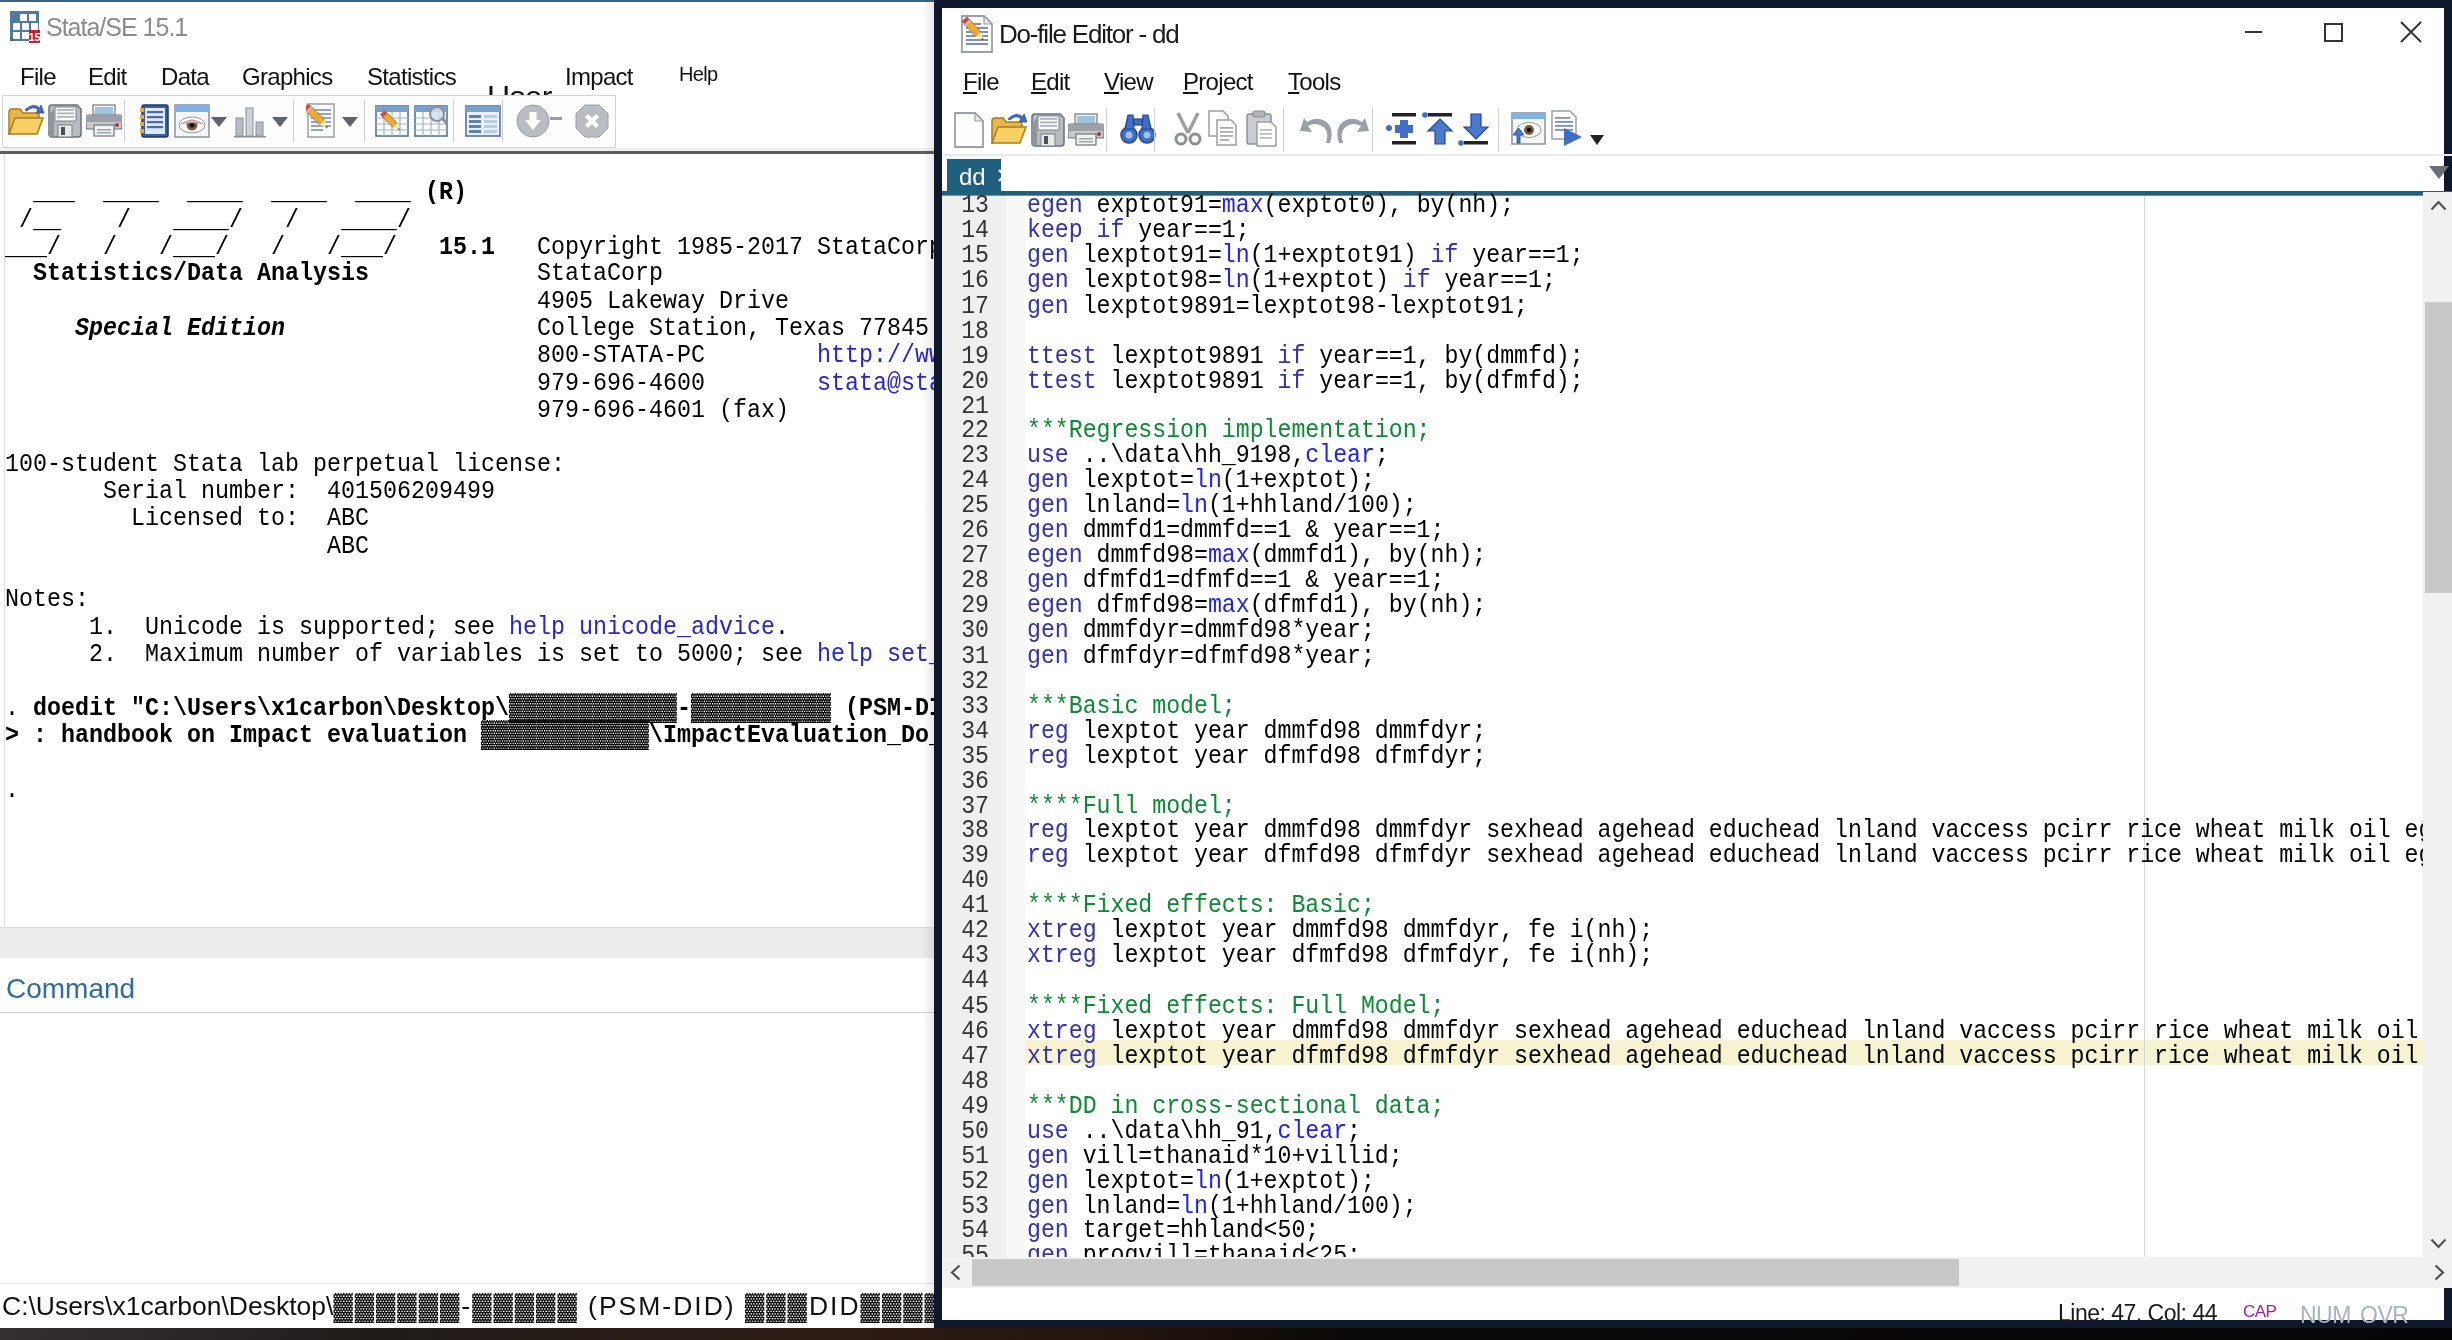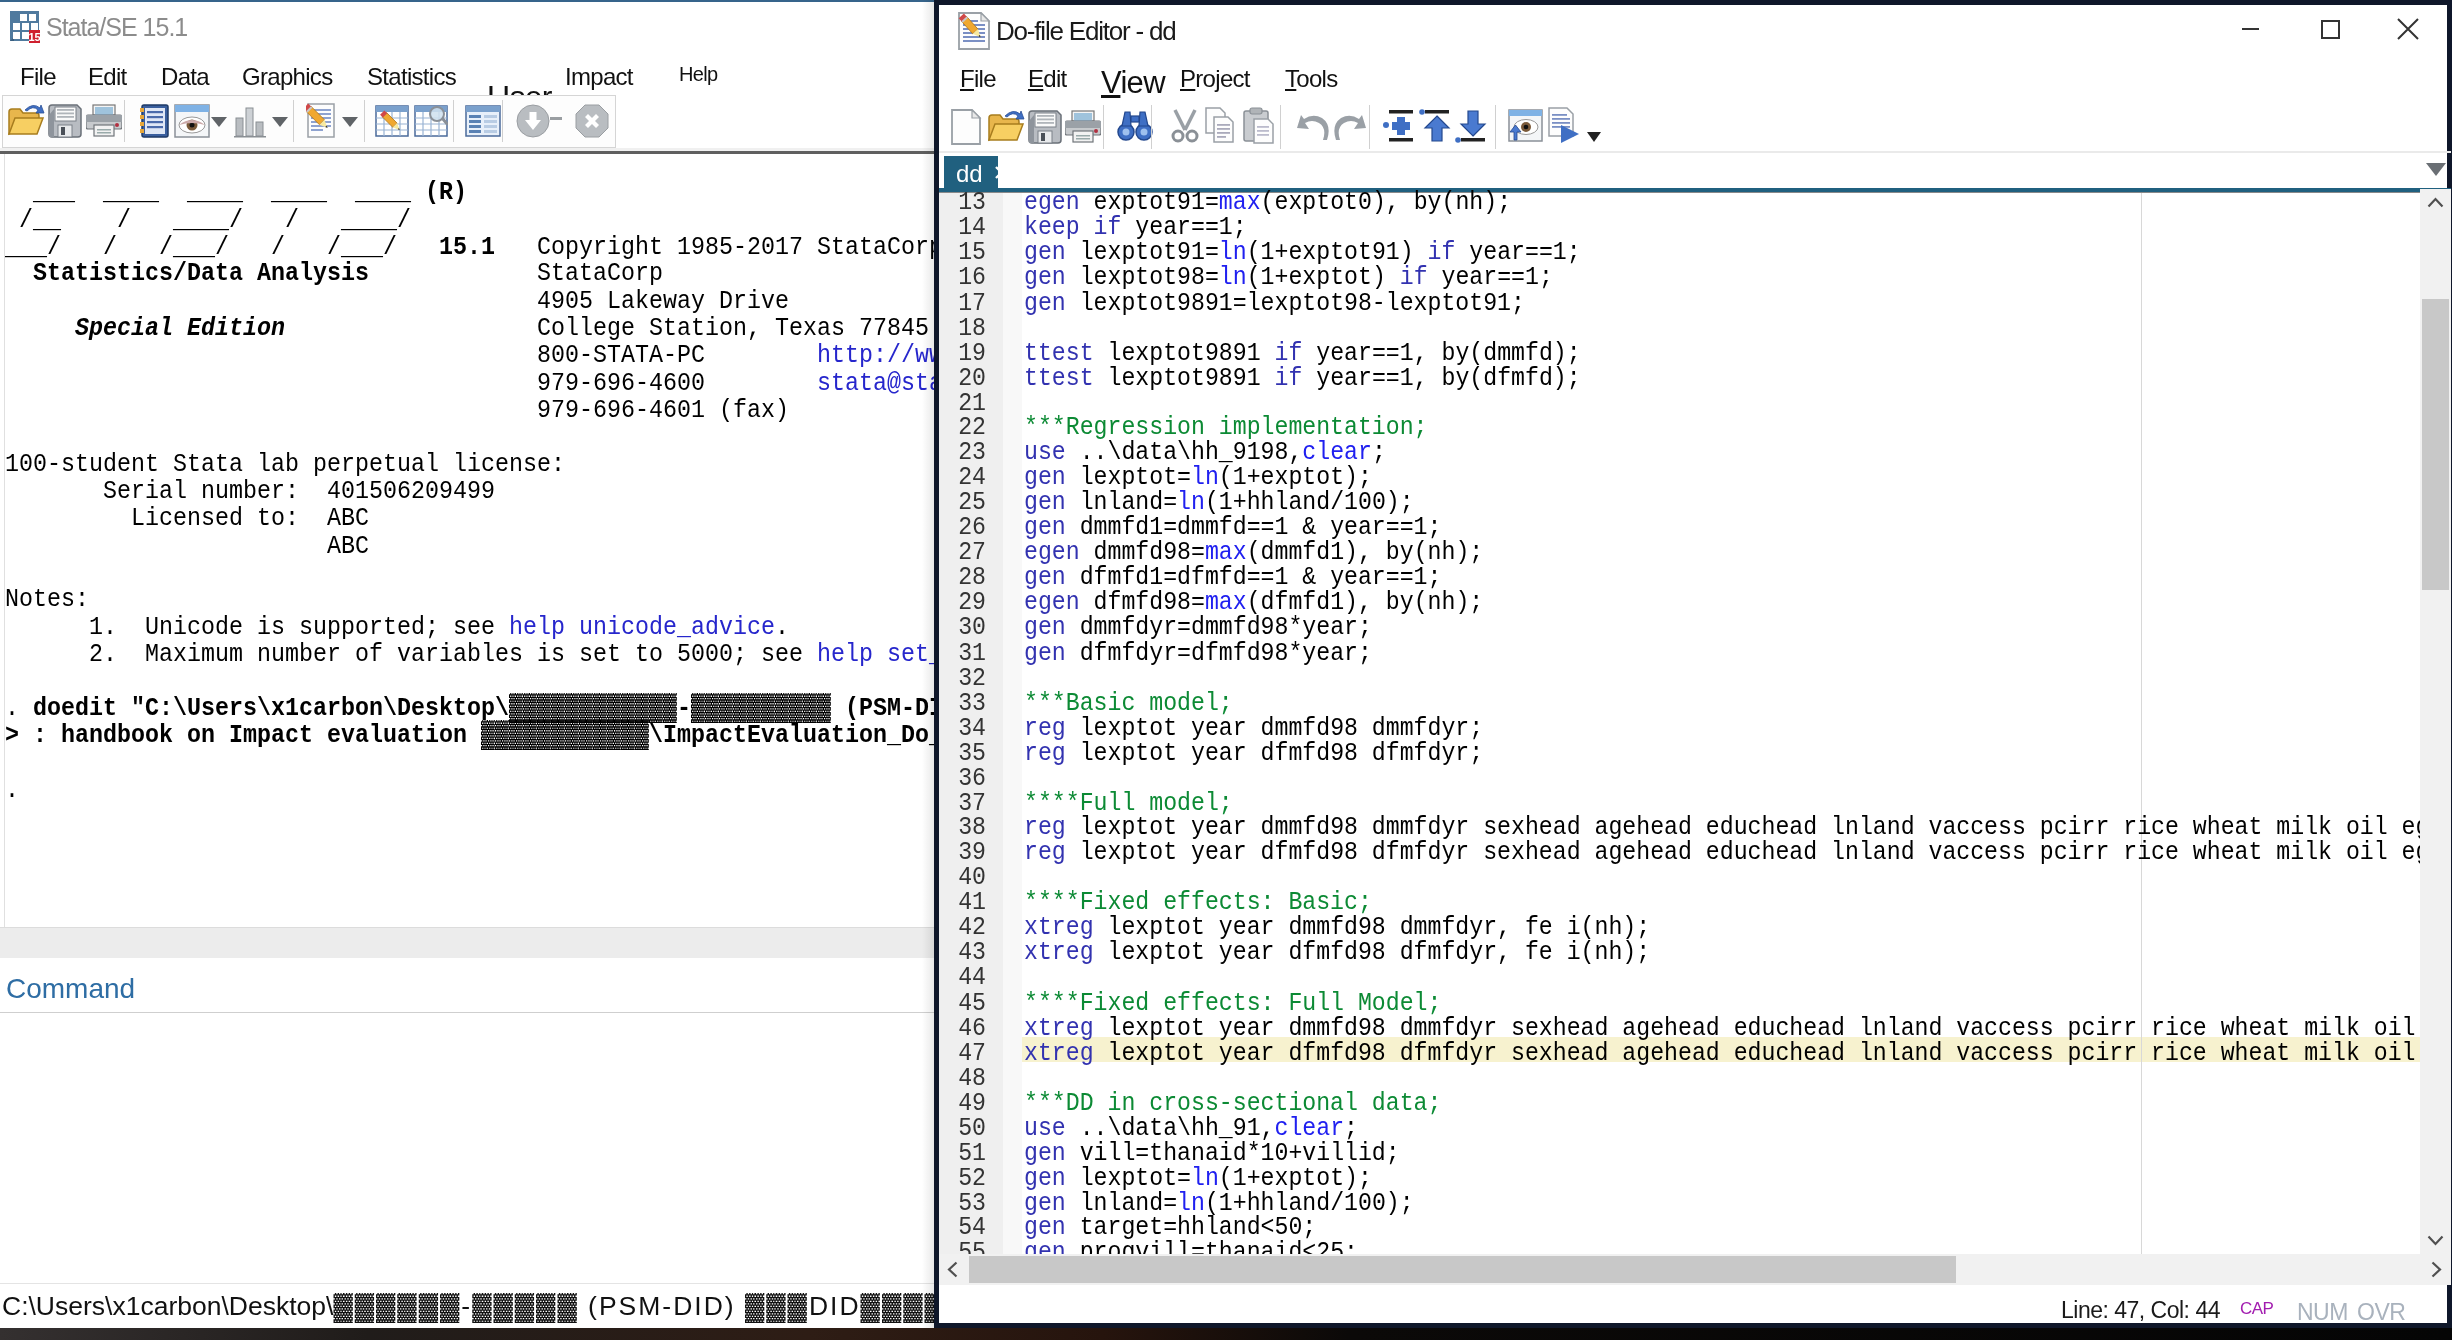--- a/index.html
+++ b/index.html
@@ -186,21 +186,21 @@
 
 .</pre>
 </div>
 <div class="abs" style="left:0;top:927px;width:934px;height:31px;background:#ececec;border-top:1px solid #dcdcdc;"></div>
 <div class="abs" style="left:0;top:958px;width:934px;height:54px;background:#fff;border-bottom:1px solid #cfcfcf;"></div>
 <div class="abs" style="left:6px;top:973px;font-size:28px;color:#2e6da4;">Command</div>
 <div class="abs" style="left:0;top:1283px;width:934px;height:1px;background:#e4e4e4;"></div>
 <div class="abs" style="left:2px;top:1291px;font-size:26.5px;color:#111;white-space:nowrap;">C:\Users\x1carbon\Desktop\<span style="letter-spacing:2px;">▓▓▓▓▓▓-▓▓▓▓▓ (PSM-DID) ▓▓▓DID▓▓▓▓-▓▓▓S</span></div>
 <div class="abs" style="left:922px;top:0;width:12px;height:1328px;background:linear-gradient(90deg,rgba(0,0,0,0),rgba(0,0,0,0.09));"></div>
 </div>
-<div class="abs" style="left:934px;top:0;width:1518px;height:1328px;background:#fff;border:5px solid #0f172a;box-sizing:border-box;">
+<div class="abs" style="left:934px;top:0;width:1518px;height:1328px;background:#fff;border:8px solid #0f172a;box-sizing:border-box;">
 <svg class="abs" style="left:18px;top:7px;" width="34" height="38" viewBox="0 0 34 38">
 <path d="M2 1 L24 1 L32 9 L32 37 L2 37 Z" fill="#fdfdfd" stroke="#9aa0a6" stroke-width="1.8"></path>
 <path d="M24 1 L24 9 L32 9 Z" fill="#e8e8e8" stroke="#9aa0a6" stroke-width="1.2"></path>
 <rect x="6" y="8" width="15" height="2" fill="#7a8fc4"></rect>
       <rect x="6" y="12" width="22" height="2" fill="#7a8fc4"></rect>
 <rect x="6" y="16" width="22" height="2" fill="#7a8fc4"></rect>
       <rect x="6" y="20" width="22" height="2" fill="#7a8fc4"></rect>
 <rect x="6" y="24" width="22" height="2" fill="#7a8fc4"></rect>
       <rect x="6" y="28" width="22" height="2" fill="#7a8fc4"></rect>
 <g transform="translate(20,22) rotate(-42)">
@@ -212,21 +212,21 @@
       </g>
 </svg>
 <div class="abs" style="left:57px;top:11px;font-size:26px;letter-spacing:-1.2px;color:#1a1a1a;">Do-file Editor - dd</div>
 <div class="abs" style="left:1303px;top:23px;width:17px;height:2px;background:#333;"></div>
 <div class="abs" style="left:1382px;top:15px;width:15px;height:15px;border:2px solid #333;"></div>
 <svg class="abs" style="left:1458px;top:13px;" width="22" height="22" viewBox="0 0 22 22">
 <path d="M1 1 L21 21 M21 1 L1 21" stroke="#333" stroke-width="2"></path>
     </svg>
 <div class="abs" style="left:21px;top:60px;font-size:24px;letter-spacing:-0.7px;color:#111;"><span style="text-decoration:underline;">F</span>ile</div>
 <div class="abs" style="left:89px;top:60px;font-size:24px;letter-spacing:-0.7px;color:#111;"><span style="text-decoration:underline;">E</span>dit</div>
-<div class="abs" style="left:162px;top:60px;font-size:31px;letter-spacing:-0.7px;color:#111;"><span style="text-decoration:underline;">V</span>iew</div>
+<div class="abs" style="left:162px;top:60px;font-size:24px;letter-spacing:-0.7px;color:#111;"><span style="text-decoration:underline;">V</span>iew</div>
 <div class="abs" style="left:241px;top:60px;font-size:24px;letter-spacing:-0.7px;color:#111;"><span style="text-decoration:underline;">P</span>roject</div>
 <div class="abs" style="left:346px;top:60px;font-size:24px;letter-spacing:-0.7px;color:#111;"><span style="text-decoration:underline;">T</span>ools</div>
 <svg class="abs" style="left:11px;top:104px;" width="32" height="36" viewBox="0 0 32 36">
       <path d="M2 1 L22 1 L30 9 L30 35 L2 35 Z" fill="#fdfdfd" stroke="#9aa0a6" stroke-width="1.8"></path>
 <path d="M22 1 L22 9 L30 9 Z" fill="#e8e8e8" stroke="#9aa0a6" stroke-width="1.2"></path>
     </svg>
 <svg class="abs" style="left:48px;top:105px;" width="38" height="36" viewBox="0 0 38 36">
       <path d="M2 30 L2 8 Q2 5 5 5 L13 5 L16 9 L30 9 Q32 9 32 12 L32 14 Z" fill="#e8b64c" stroke="#a87d1e" stroke-width="1.5"></path>
 <path d="M2 30 L8 14 L36 14 L30 30 Z" fill="#f7cf62" stroke="#a87d1e" stroke-width="1.5"></path>
 <path d="M18 6 Q26 -2 33 4 L34 1 L37 9 L29 9 L31 6 Q26 1 20 7 Z" fill="#3f6fc4" stroke="#2a4f96" stroke-width="0.8"></path>

